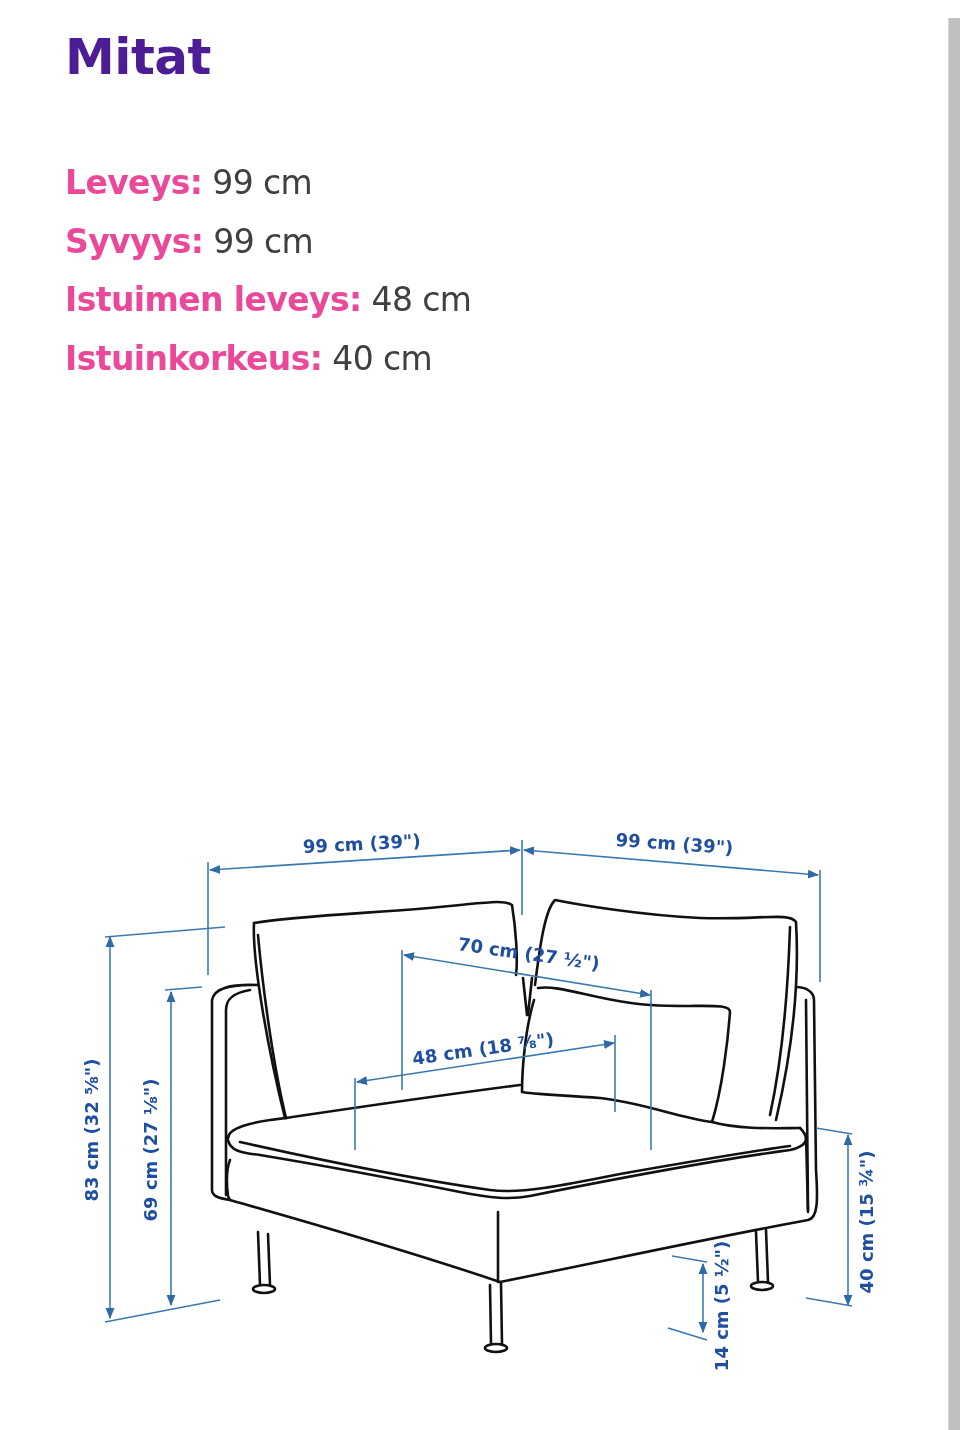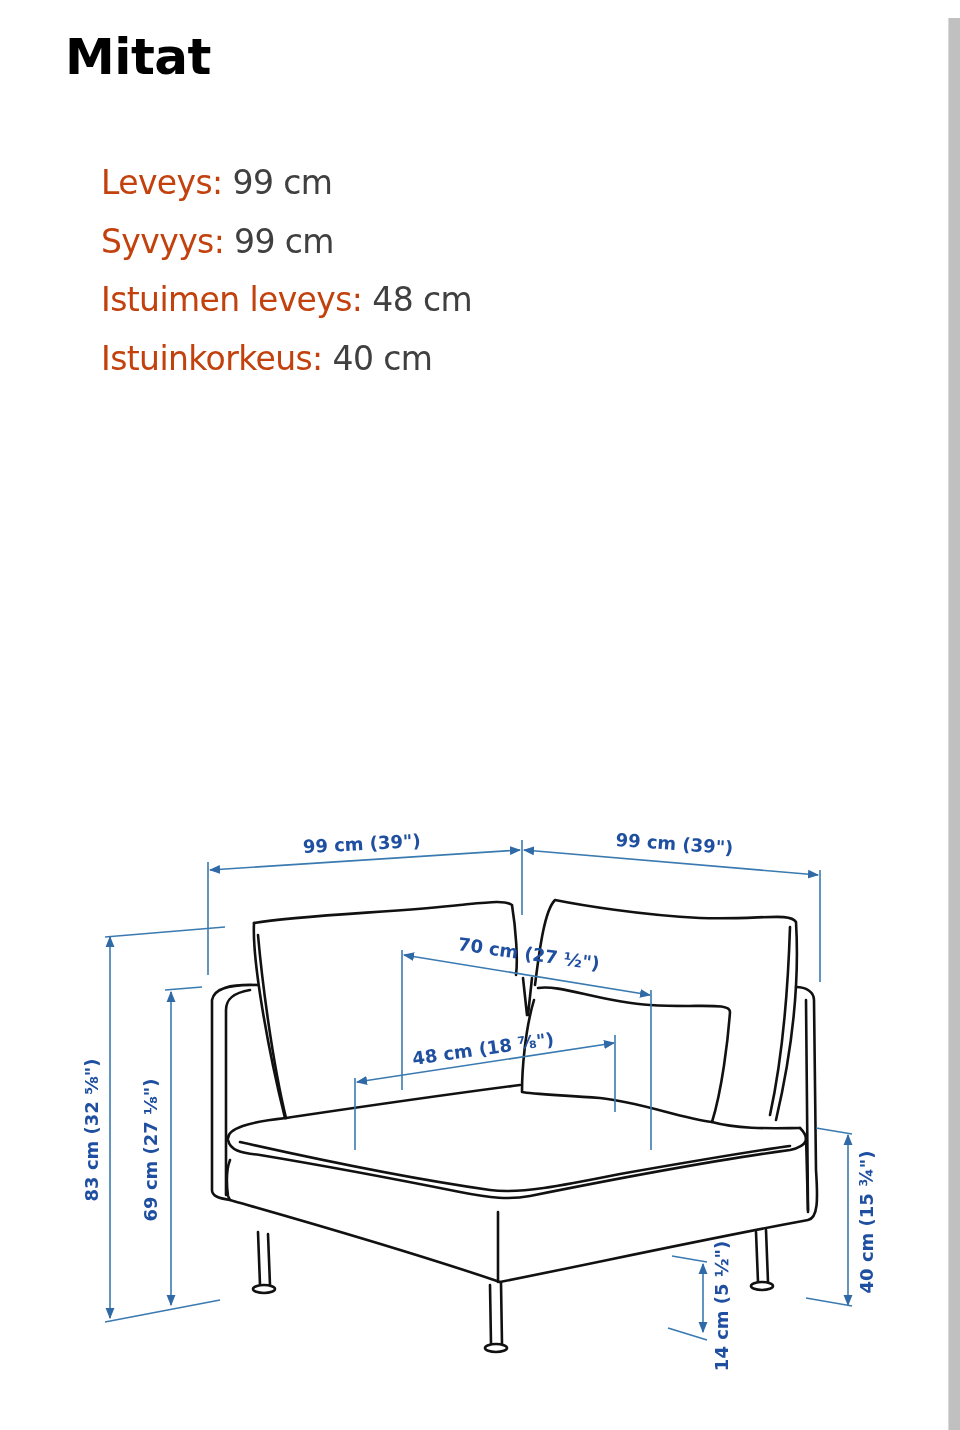--- a/index.html
+++ b/index.html
@@ -2,30 +2,30 @@
 <html><head>
 <meta charset="utf-8">
 <style>
   html, body { margin: 0; padding: 0; }
   body {
     width: 960px; height: 1430px; background: #ffffff; position: relative; overflow: hidden;
     font-family: "DejaVu Sans", "Liberation Sans", sans-serif; color: #484848;
   }
   .title {
     position: absolute; left: 65px; top: 28px; margin: 0;
-    font-size: 50px; font-weight: bold; letter-spacing: -0.5px; color: #000000;
+    font-size: 50px; font-weight: bold; letter-spacing: -0.5px; color: #4c1d95;
     font-family: "DejaVu Sans", sans-serif;
     text-align: center;
   }
   .specs { position: absolute; left: 65px; top: 154px; margin: 0; padding: 0; list-style: none; }
   .spec {
     font-size: 33px; line-height: 58.7px; height: 58.7px; white-space: nowrap;
     font-family: "DejaVu Sans", sans-serif; letter-spacing: -0.6px;
   }
-  .spec .lbl { font-weight: normal; color: #c2410c; margin-left: 36px; }
+  .spec .lbl { font-weight: bold; color: #ec4899; }
   .spec .val { font-weight: normal; color: #404040; }
   .diagram { position: absolute; left: 0; top: 800px; width: 960px; height: 600px; }
   .scrollbar {
     position: absolute; right: 0; top: 18px; width: 11px; height: 1412px; background: #c0c0c0;
     border-left: 1px solid #d8d8d8;
   }
   svg text { font-family: "DejaVu Sans", sans-serif; font-weight: bold; fill: #1f4fa0; }
 </style>
 </head>
 <body>

